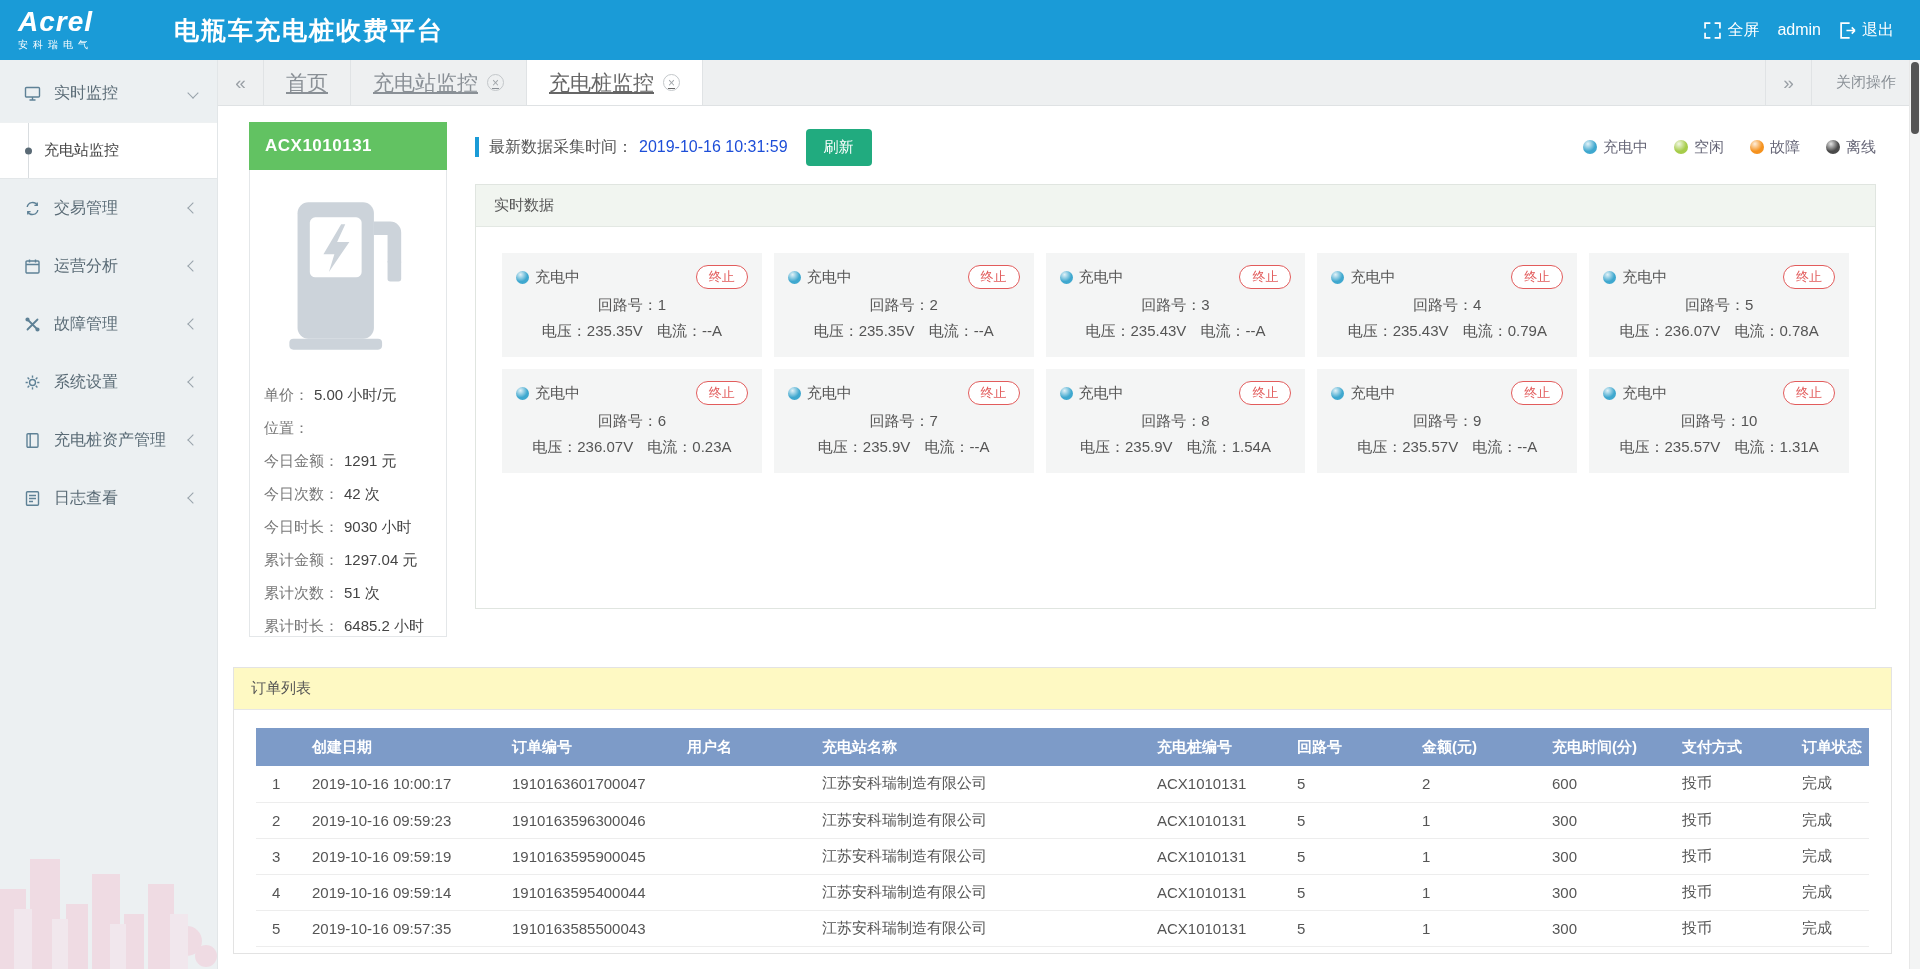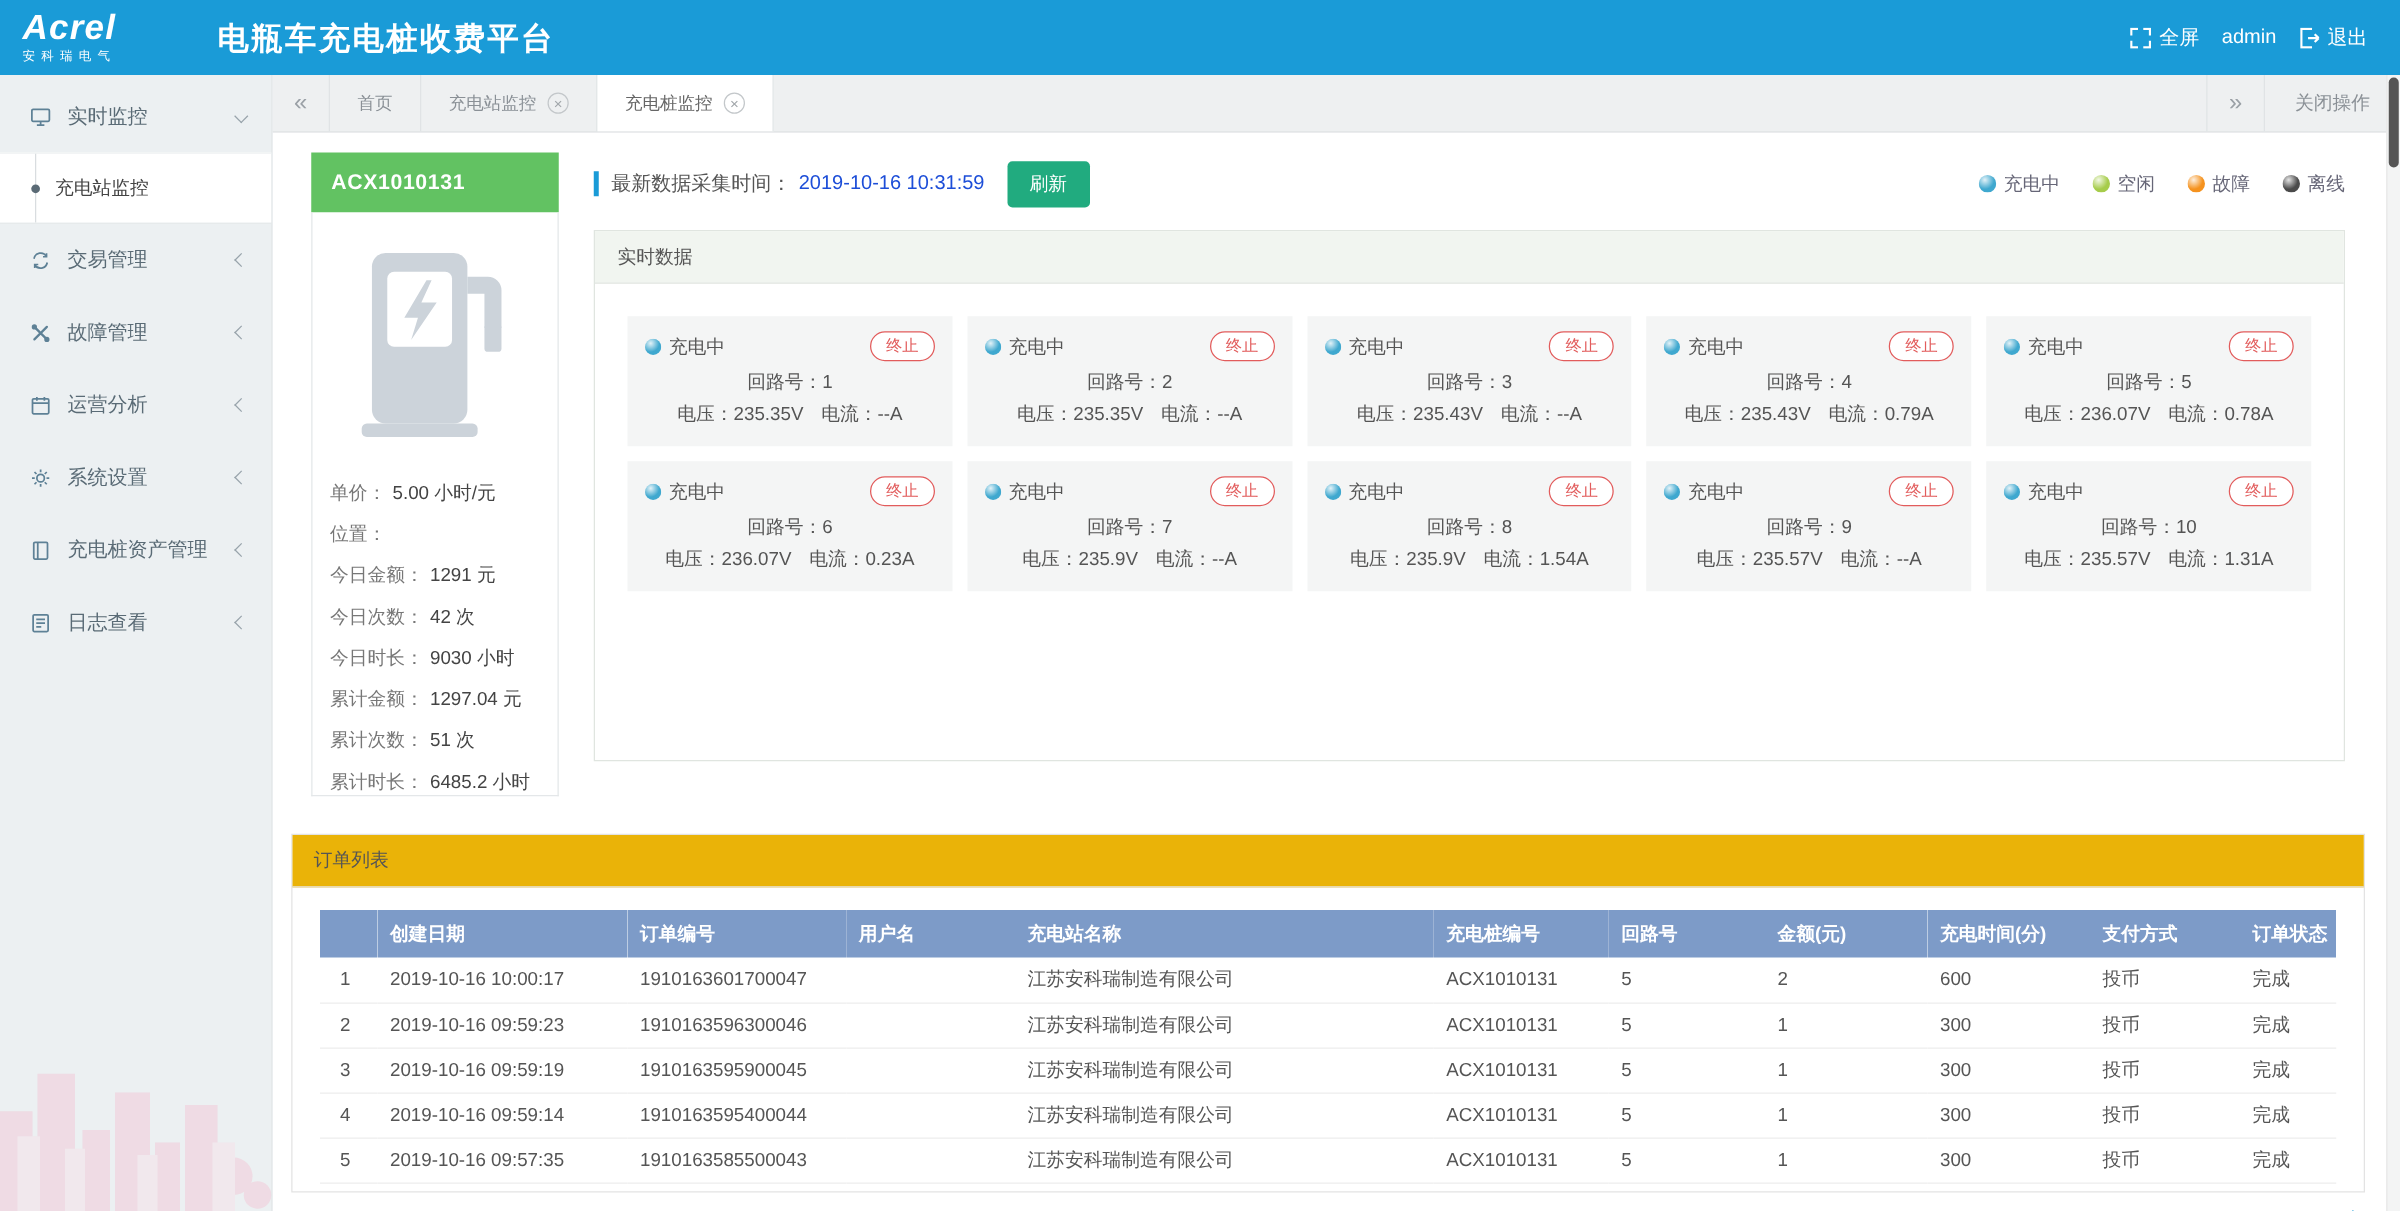--- a/index.html
+++ b/index.html
@@ -33,21 +33,21 @@
   .sub-dot { position:absolute; left:25px; top:50%; transform:translateY(-50%); width:7px; height:7px; border-radius:50%; background:#5a6a75; }
   .skyline { position:absolute; left:0; bottom:0; opacity:.45; pointer-events:none; }
 
   
   .tabbar { height:46px; flex:none; background:#eef0f1; border-bottom:1px solid #dfe2e4; display:flex; align-items:stretch; color:#8a9096; }
   .tab-nav { width:46px; display:flex; align-items:center; justify-content:center; font-size:19px; color:#9aa0a6; cursor:pointer; }
   .tab-nav-prev { border-right:1px solid #e0e3e5; }
   .tab-nav-prev::before { content:"«"; }
   .tab-nav-next { border-left:1px solid #e0e3e5; }
   .tab-nav-next::before { content:"»"; }
-  .tab { display:flex; align-items:center; gap:9px; padding:12px 22px; border-right:1px solid #e0e3e5; font-size:14px; cursor:pointer; }
+  .tab { display:flex; align-items:center; gap:9px; padding:12px 22px; border-right:1px solid #e0e3e5; font-size:21px; cursor:pointer;text-decoration:underline; }
   .tab.active { background:#fff; color:#666; }
   .tab-close { width:17px; height:17px; border:1px solid #c3c7ca; border-radius:50%; display:flex; align-items:center; justify-content:center; font-size:12px; color:#a0a5a9; line-height:1; }
   .tab-close::before { content:"×"; }
   .tabbar-spacer { flex:1; }
   .close-ops { display:flex; align-items:center; padding:0 24px; border-left:1px solid #e0e3e5; font-size:15px; cursor:pointer;justify-content:flex-end; }
 
   
   .content-body { flex:1; padding:16px 28px 0 15px; position:relative; overflow:hidden; }
   .top-row { display:flex; align-items:flex-start; margin:0 16px; }
 
@@ -80,21 +80,21 @@
   .card { background:#f4f5f5; height:104px; padding:12px 14px; font-size:15px; color:#555; }
   .card-top { display:flex; justify-content:space-between; align-items:center; }
   .card-status { display:flex; align-items:center; gap:6px; }
   .card-status .sphere { width:13px; height:13px; }
   .stop-btn { background:#fff; border:1px solid #e25c5c; color:#e25c5c; border-radius:13px; padding:2px 12px; font-size:13px; cursor:pointer; font-family:inherit; }
   .card-line { text-align:center; margin-top:7px; white-space:nowrap; }
   .metric-gap { margin-left:10px; }
 
   
   .orders-panel { margin-top:30px; border:1px solid #e3e3e3; background:#fff; }
-  .orders-panel .panel-header { background:#eab308; border-bottom:1px solid #e6e6e6;padding-left:17px; }
+  .orders-panel .panel-header { background:#fef9c3; border-bottom:1px solid #e6e6e6;padding-left:17px; }
   .orders-body { padding:18px 22px 6px; }
   table { width:100%; border-collapse:collapse; table-layout:fixed; font-size:15px; color:#555; }
   thead th { background:#7d9bc8; color:#fff; font-weight:bold; height:38px; text-align:left; padding:0 10px; overflow:hidden; white-space:nowrap; }
   tbody td { height:36px; border-bottom:1px solid #ededed; padding:0 10px; overflow:hidden; white-space:nowrap; }
   td.idx { color:#555; padding-left:16px; }
 
   
   .footer { display:flex; justify-content:flex-end; align-items:center; height:30px; margin-top:6px; font-size:15px; color:#888; padding-right:8px; }
   .footer-brand { color:#1a9bd7; margin-left:6px; cursor:pointer; }
 
@@ -162,38 +162,38 @@
             <path d="M13.8 10a5.4 5.4 0 0 1-10 1.8"></path>
             <path d="M13.2 2.6v2.8h-2.8M3.8 14.4v-2.8h2.8"></path>
           </svg>
       </span>
       <span class="nav-label">交易管理</span>
       <span class="chev chev-left"></span>
     </div>
 
     <div class="nav-item">
       <span class="nav-icon">
+        <svg width="17" height="17" viewBox="0 0 17 17" stroke="#5e8196" fill="none" stroke-width="1.4">
+            <rect x="2" y="3" width="13" height="12" rx="1"></rect>
+            <path d="M2 6.5h13M5.5 1.5v3M11.5 1.5v3"></path>
+          </svg>
+      </span>
+      <span class="nav-label">运营分析</span>
+      <span class="chev chev-left"></span>
+    </div>
+
+    <div class="nav-item">
+      <span class="nav-icon">
         <svg width="17" height="17" viewBox="0 0 17 17" stroke="#5e8196" fill="none" stroke-width="1.8" stroke-linecap="round">
             <path d="M3.5 3.5l10 10M13.5 3.5l-10 10"></path>
             <circle cx="3.5" cy="3.5" r="1.2"></circle>
             <circle cx="13.5" cy="13.5" r="1.2"></circle>
           </svg>
       </span>
       <span class="nav-label">故障管理</span>
-      <span class="chev chev-left"></span>
-    </div>
-
-    <div class="nav-item">
-      <span class="nav-icon">
-        <svg width="17" height="17" viewBox="0 0 17 17" stroke="#5e8196" fill="none" stroke-width="1.4">
-            <rect x="2" y="3" width="13" height="12" rx="1"></rect>
-            <path d="M2 6.5h13M5.5 1.5v3M11.5 1.5v3"></path>
-          </svg>
-      </span>
-      <span class="nav-label">运营分析</span>
       <span class="chev chev-left"></span>
     </div>
 
     <div class="nav-item">
       <span class="nav-icon">
         <svg width="17" height="17" viewBox="0 0 17 17" stroke="#5e8196" fill="none" stroke-width="1.4">
             <circle cx="8.5" cy="8.5" r="3"></circle>
             <path d="M8.5 1.6v2.2M8.5 13.2v2.2M1.6 8.5h2.2M13.2 8.5h2.2M3.6 3.6l1.6 1.6M11.8 11.8l1.6 1.6M13.4 3.6l-1.6 1.6M5.2 11.8l-1.6 1.6"></path>
           </svg>
       </span>

